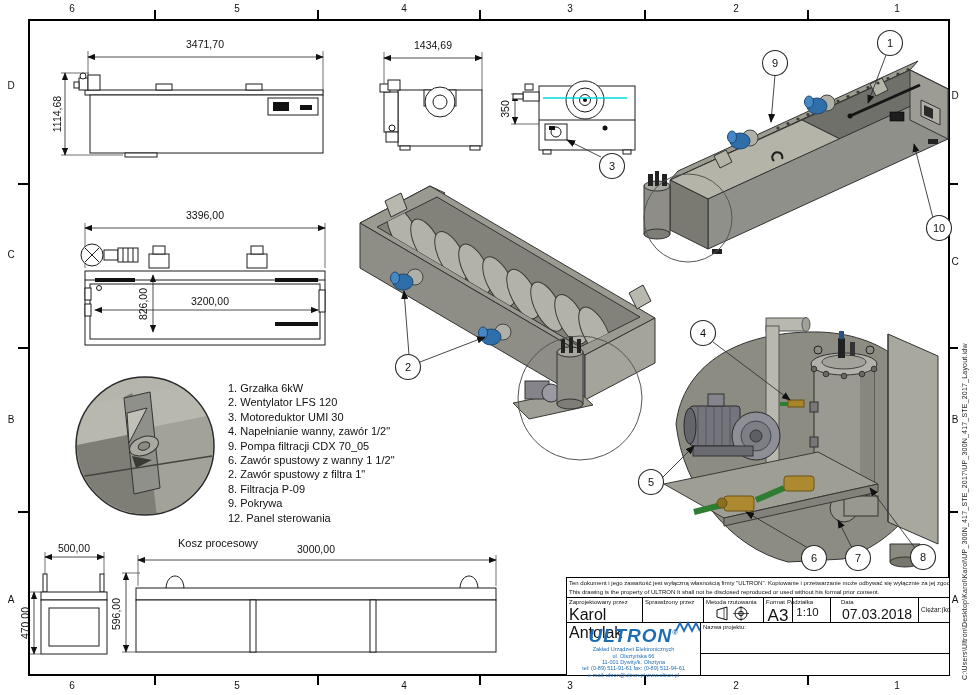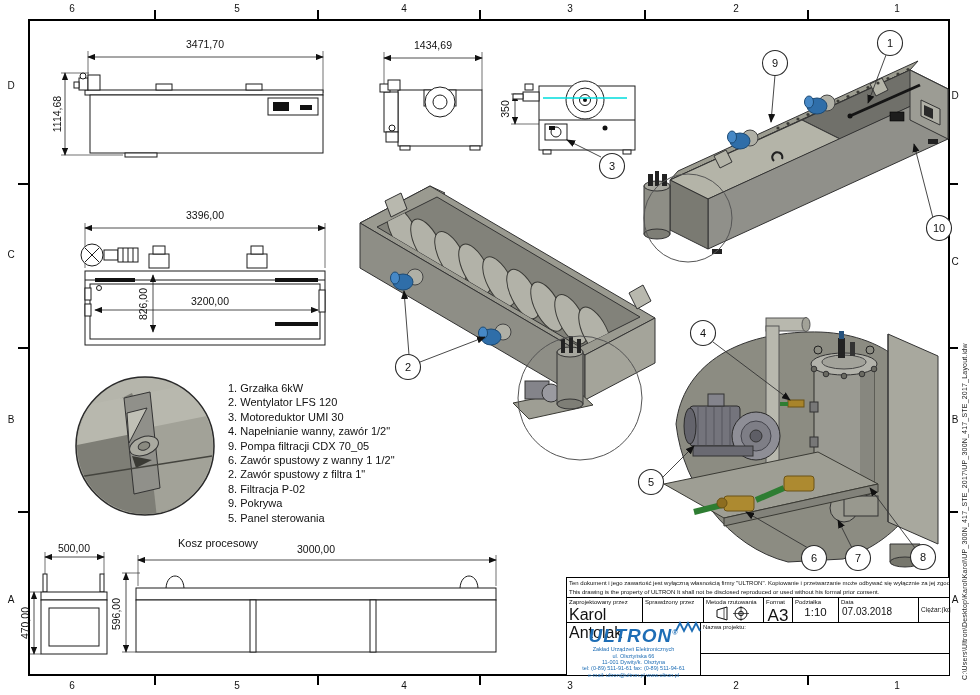--- a/index.html
+++ b/index.html
@@ -501,23 +501,23 @@
   </svg>
 
   <div class="parts">
     <div>1. Grzałka 6kW</div>
     <div>2. Wentylator LFS 120</div>
     <div>3. Motoreduktor UMI 30</div>
     <div>4. Napełnianie wanny, zawór 1/2"</div>
     <div>9. Pompa filtracji CDX 70_05</div>
     <div>6. Zawór spustowy z wanny 1 1/2"</div>
     <div>2. Zawór spustowy z filtra 1"</div>
-    <div>8. Filtracja P-02</div>
+    <div>8. Filtracja P-09</div>
     <div>9. Pokrywa</div>
-    <div>5. Panel sterowania</div>
+    <div>12. Panel sterowania</div>
   </div>
 
 
   <div class="tb">
     <div class="tb-disc">
       <div>Ten dokument i jego zawartość jest wyłączną własnością firmy "ULTRON". Kopiowanie i przetwarzanie może odbywać się wyłącznie za jej zgodą.</div>
       <div>This drawing is the property of ULTRON It shall not be disclosed reproduced or used without his formal prior consent.</div>
     </div>
     <div class="tb-row2">
       <div class="cell" style="left:0;top:0;width:76px;height:25px">
@@ -535,27 +535,27 @@
           <circle cx="27" cy="7.5" r="6" fill="none" stroke="#111" stroke-width="1"></circle>
           <circle cx="27" cy="7.5" r="2.3" fill="none" stroke="#111" stroke-width="1"></circle>
           <line x1="19" y1="7.5" x2="35" y2="7.5" stroke="#111" stroke-width=".7"></line>
           <line x1="27" y1="0" x2="27" y2="15" stroke="#111" stroke-width=".7"></line>
         </svg>
       </div>
       <div class="cell" style="left:197px;top:0;width:29px;height:25px">
         <div class="lbl">Format</div>
         <div class="val" style="font-size:17px">A3</div>
       </div>
-      <div class="cell" style="left:226px;top:0;width:46px;height:25px">
+      <div class="cell" style="left:218px;top:0;width:46px;height:25px">
         <div class="lbl">Podziałka</div>
         <div class="val" style="font-size:11.5px">1:10</div>
       </div>
       <div class="cell" style="left:272px;top:0;width:80px;height:25px">
         <div class="lbl">Data</div>
-        <div style="font-size:10px;padding-left:3px">07.03.2018</div>
+        <div style="font-size:14px;padding-left:3px">07.03.2018</div>
       </div>
       <div class="cell" style="left:352px;top:0;width:32px;height:25px;border-right:none">
         <div class="lbl" style="padding-top:8px;font-size:6.5px">Ciężar:(kg)</div>
       </div>
     </div>
     <div class="tb-logo">
       <div style="position:relative;display:inline-block">
         <span class="ultron"><span>ULTRON</span><sup>®</sup></span>
         <svg width="26" height="13" style="position:absolute;right:-24px;top:-2px">
           <polyline points="0,10 4,2 8,10 12,2 16,10 20,2 24,10" fill="none" stroke="#1d6db5" stroke-width="1.8"></polyline>

